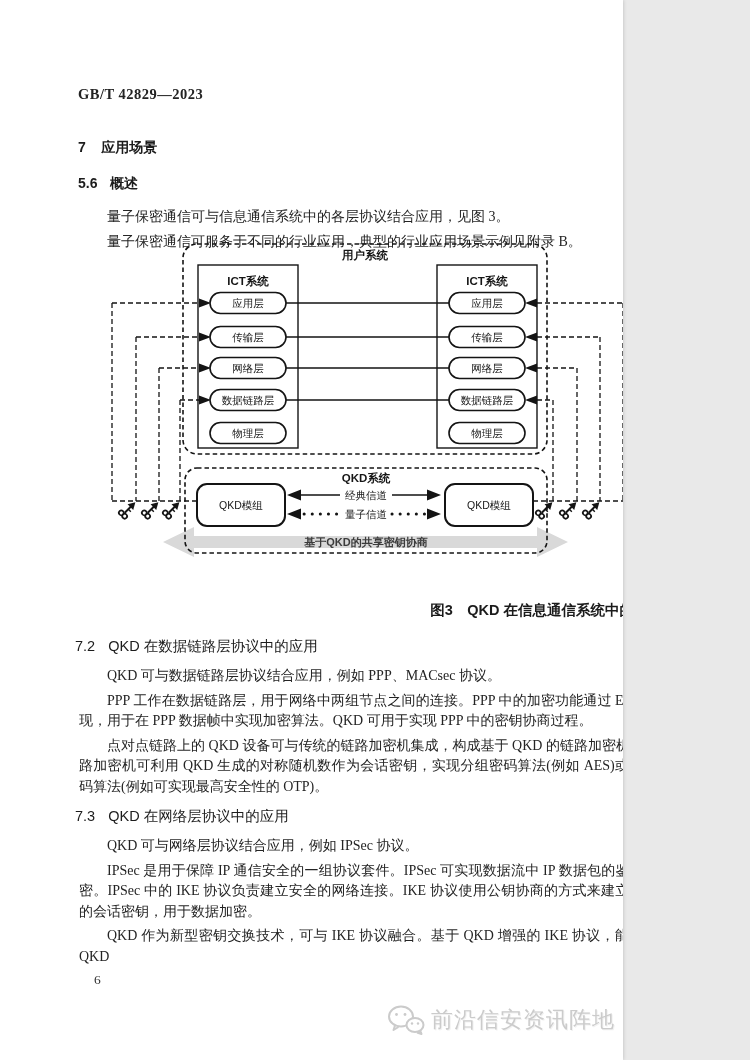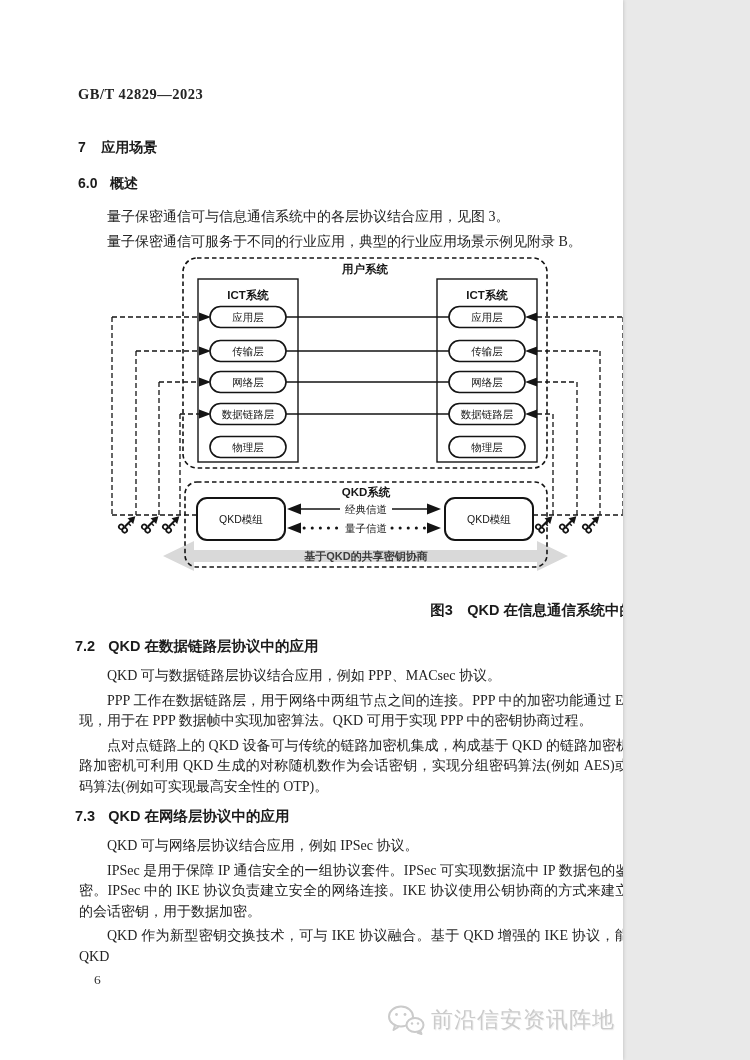--- a/index.html
+++ b/index.html
@@ -14,28 +14,28 @@
   }
   .h-main{position:absolute;left:78px;font-family:"Liberation Sans",sans-serif;
     font-weight:bold;font-size:14px;color:#1c1c1c;}
   .h-main .num{margin-right:1.1em;}
   .h71 .num{margin-right:.9em;}
   .intro{position:absolute;top:203px;left:75px;width:601px;}
   p.body{
     margin:4px;font-size:14px;line-height:20.5px;text-align:justify;
     text-indent:2em;color:#242424;
   }
-  .figure-wrap{position:absolute;top:250px;left:0;width:750px;height:340px;text-align:right;}
+  .figure-wrap{position:absolute;top:236px;left:0;width:750px;height:340px;text-align:right;}
   .caption{
     position:absolute;top:601px;left:0;width:750px;text-align:right;
     font-family:"Liberation Sans",sans-serif;font-weight:bold;font-size:14.5px;color:#1b1b1b;
   }
   .flow{position:absolute;top:636px;left:75px;width:601px;}
   .h-sub{
-    font-family:"Liberation Sans",sans-serif;font-weight:bold;font-size:14.5px;
+    font-family:"Liberation Sans",sans-serif;font-weight:normal;font-size:14.5px;
     color:#1c1c1c;line-height:20px;margin:0 0 10px 0;
   }
   .h-sub .num{margin-right:.9em;}
   .h-sub.later{margin-top:9px;}
   .page-num{position:absolute;top:972px;left:94px;font-size:13.5px;color:#333;}
   .watermark{
     position:absolute;top:1004px;right:8px;display:flex;align-items:center;gap:6px;
     color:#cbcbcb;font-family:"Liberation Sans",sans-serif;font-size:22px;font-weight:500;
     text-shadow:1px 1px 0 #f2f2f2;
     letter-spacing:1px;
@@ -59,21 +59,21 @@
 
 <div class="page">
 
   <div class="doc-number">GB/T 42829—2023</div>
 
   <div class="h-main" style="top:139px">
     <span class="num">7</span><span>应用场景</span>
   </div>
 
   <div class="h-main h71" style="top:175px">
-    <span class="num">6.0</span><span>概述</span>
+    <span class="num">5.6</span><span>概述</span>
   </div>
 
   <div class="intro">
     <p class="body">量子保密通信可与信息通信系统中的各层协议结合应用，见图 3。</p>
     <p class="body">量子保密通信可服务于不同的行业应用，典型的行业应用场景示例见附录 B。</p>
   </div>
 
   <div class="figure-wrap">
   <svg width="750" height="340" viewBox="0 0 750 340">
     <defs>

